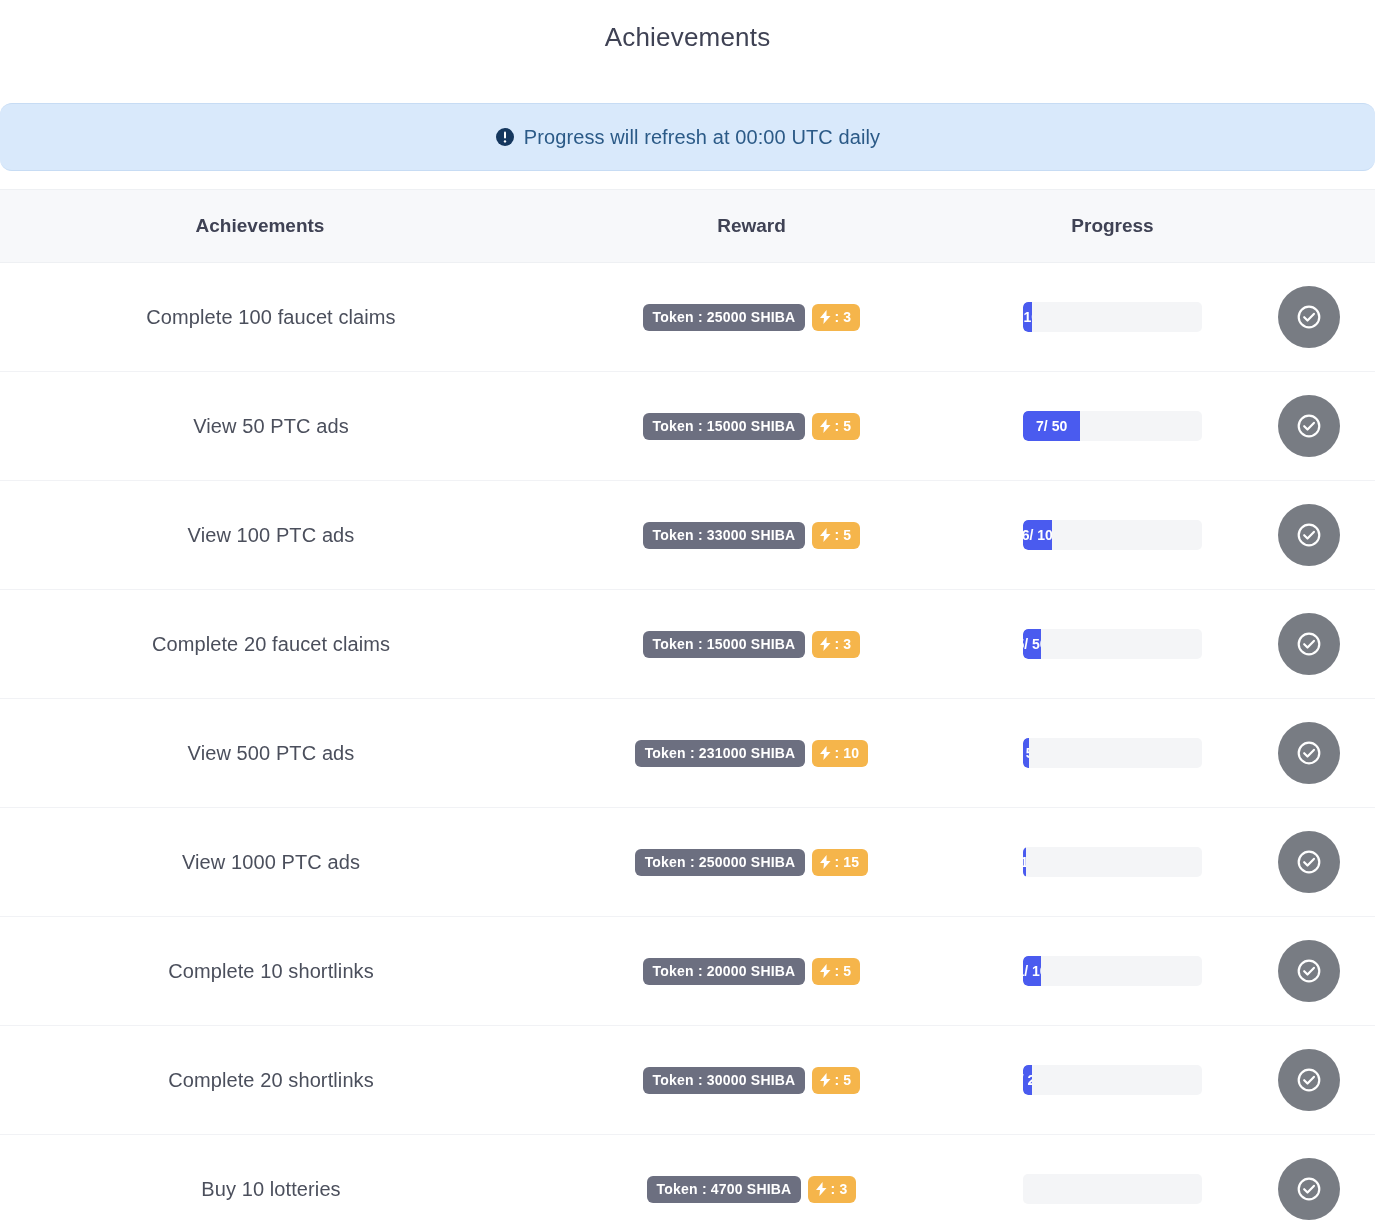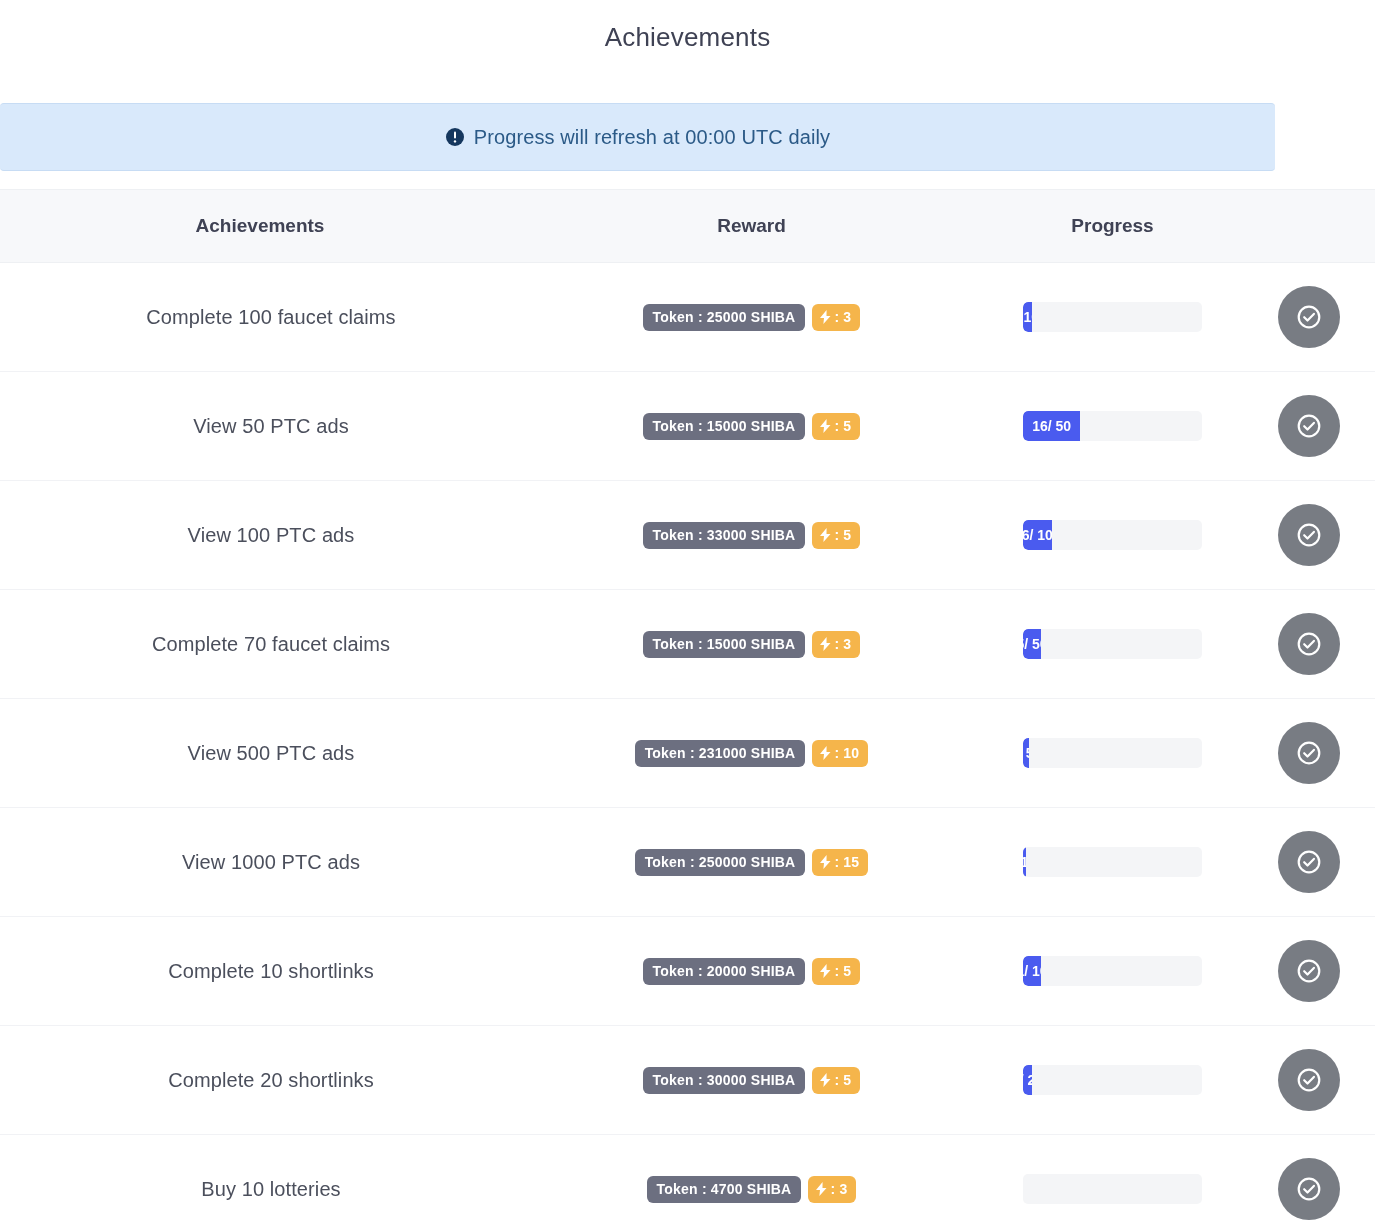--- a/index.html
+++ b/index.html
@@ -19,26 +19,26 @@
     font-weight: normal;
     color: #3f4254;
     letter-spacing: .2px;
     padding-top: 22px;
     padding-bottom: 6px;
   }
 
   
   .alert {
     margin-top: 44px;
-    width: 1275px;
+    width: 1375px;
     background: #d9e9fb;
     border: 1px solid #c7dcf4;
     border-left: none;
     border-right: none;
-    border-radius: 4px;
+    border-radius: 12px;
     height: 68px;
     display: flex;
     align-items: center;
     justify-content: center;
     gap: 9px;
   }
   .alert-text {
     font-size: 20px;
     color: #2b5a87;
     letter-spacing: .1px;
@@ -228,21 +228,21 @@
                   <svg width="11" height="14" viewBox="0 0 11 14">
                     <path d="M6.6 0 0 8h4l-.6 6L10.5 6h-4L6.6 0z" fill="#ffffff"></path>
                   </svg>
                 </span>
                 <span>: 5</span>
               </span>
             </div>
           </td>
           <td>
             <div class="progress-track">
-              <div class="progress-fill" style="width: 32%;">16/ 50</div>
+              <div class="progress-fill" style="width: 32%;">7/ 50</div>
             </div>
           </td>
           <td><button class="claim-btn">
               <span>
                 <svg width="26" height="26" viewBox="0 0 26 26">
                   <circle cx="13" cy="13" r="10.3" fill="none" stroke="#ffffff" stroke-width="2.2"></circle>
                   <path d="M8.2 13.2l3.3 3.3 6.4-6.6" fill="none" stroke="#ffffff" stroke-width="2.2" stroke-linecap="round" stroke-linejoin="round"></path>
                 </svg>
               </span>
             </button></td>
@@ -270,21 +270,21 @@
           <td><button class="claim-btn">
               <span>
                 <svg width="26" height="26" viewBox="0 0 26 26">
                   <circle cx="13" cy="13" r="10.3" fill="none" stroke="#ffffff" stroke-width="2.2"></circle>
                   <path d="M8.2 13.2l3.3 3.3 6.4-6.6" fill="none" stroke="#ffffff" stroke-width="2.2" stroke-linecap="round" stroke-linejoin="round"></path>
                 </svg>
               </span>
             </button></td>
         </tr>
         <tr>
-          <td><span class="ach-name">Complete 70 faucet claims</span></td>
+          <td><span class="ach-name">Complete 20 faucet claims</span></td>
           <td>
             <div class="reward-wrap">
               <span class="badge-token">Token : 15000 SHIBA</span>
               <span class="badge-energy">
                 <span>
                   <svg width="11" height="14" viewBox="0 0 11 14">
                     <path d="M6.6 0 0 8h4l-.6 6L10.5 6h-4L6.6 0z" fill="#ffffff"></path>
                   </svg>
                 </span>
                 <span>: 3</span>

